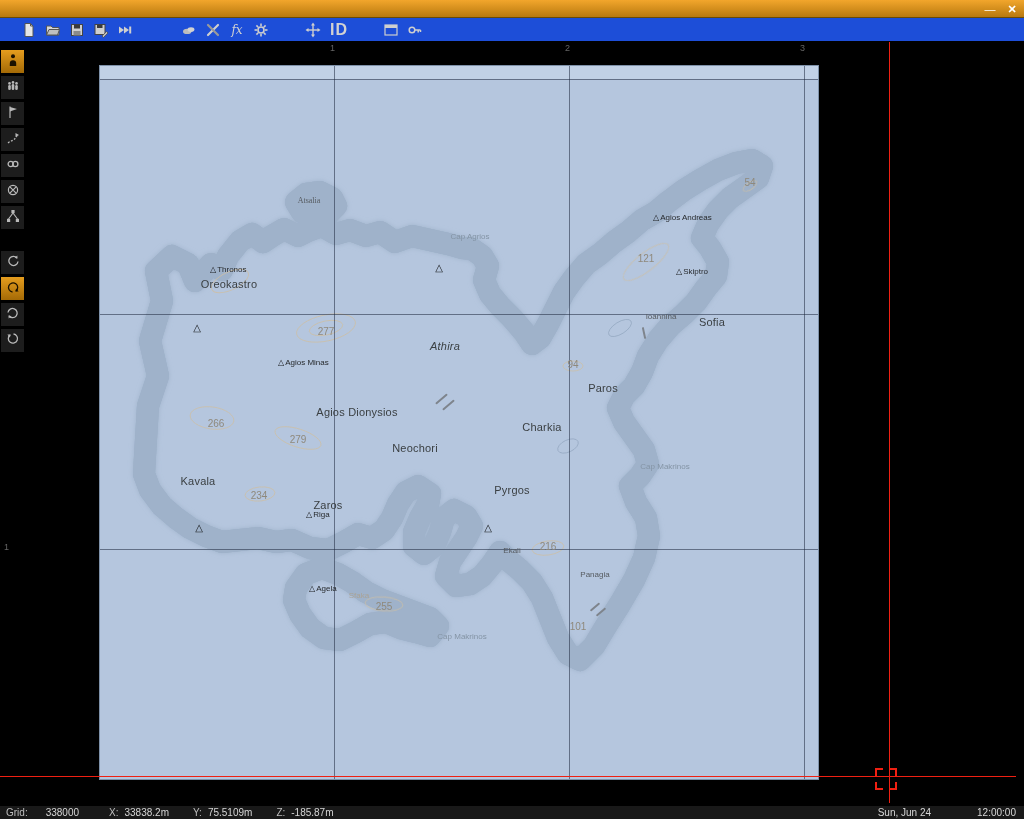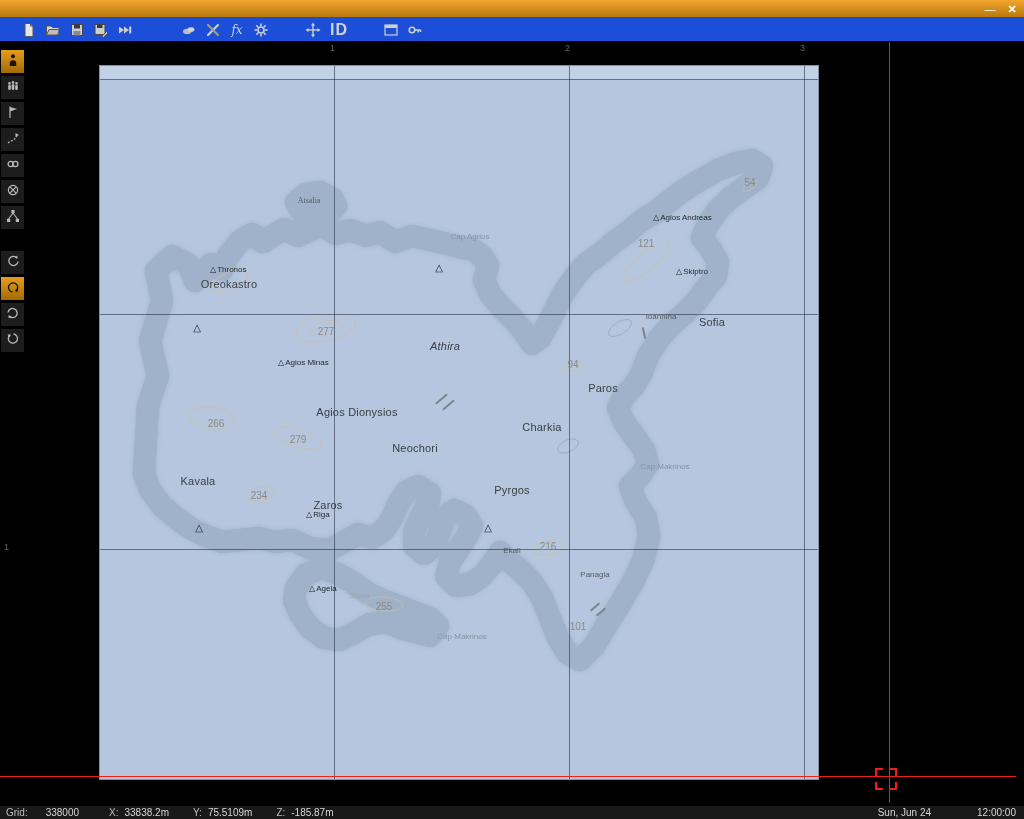--- a/index.html
+++ b/index.html
@@ -361,21 +361,21 @@
       </div>
       <div class="maplabel minor" style="left: 412px; top: 484px;">Ekali</div>
       <div class="maplabel minor" style="left: 495px; top: 508px;">Panagia</div>
       <div class="maplabel peak" style="left: 209px; top: 522px;">
         <span class="tri">△</span>
         <span>Agela</span>
       </div>
       <div class="maplabel minor faded" style="left: 231px; top: 529px;">Sfaka</div>
       <div class="maplabel cape" style="left: 362px; top: 570px;">Cap Makrinos</div>
       <div class="maplabel elev" style="left: 650px; top: 116px;">54</div>
-      <div class="maplabel elev" style="left: 546px; top: 177px;">121</div>
+      <div class="maplabel elev" style="left: 546px; top: 192px;">121</div>
       <div class="maplabel elev" style="left: 226px; top: 265px;">277</div>
       <div class="maplabel elev" style="left: 473px; top: 298px;">94</div>
       <div class="maplabel elev" style="left: 116px; top: 357px;">266</div>
       <div class="maplabel elev" style="left: 198px; top: 373px;">279</div>
       <div class="maplabel elev" style="left: 159px; top: 429px;">234</div>
       <div class="maplabel elev" style="left: 448px; top: 480px;">216</div>
       <div class="maplabel elev" style="left: 284px; top: 540px;">255</div>
       <div class="maplabel elev" style="left: 478px; top: 560px;">101</div>
       <div class="peak-solo" style="left: 339px; top: 202px;">△</div>
       <div class="peak-solo" style="left: 97px; top: 262px;">△</div>

